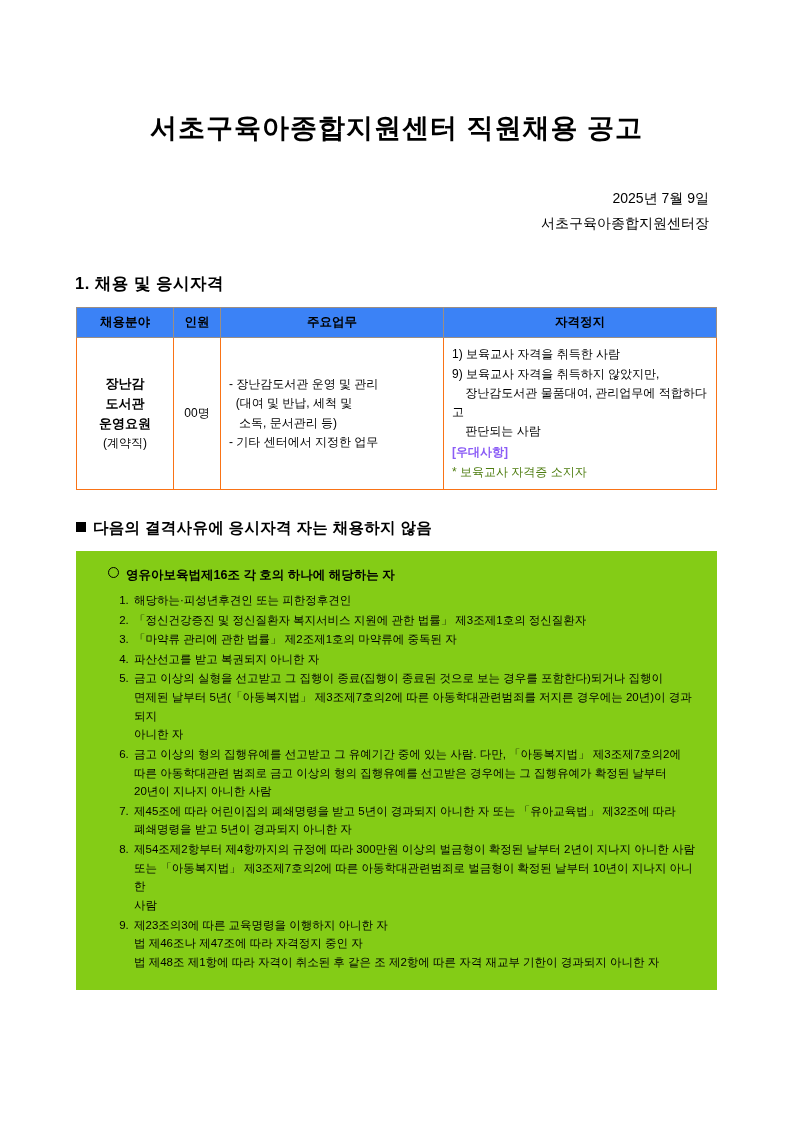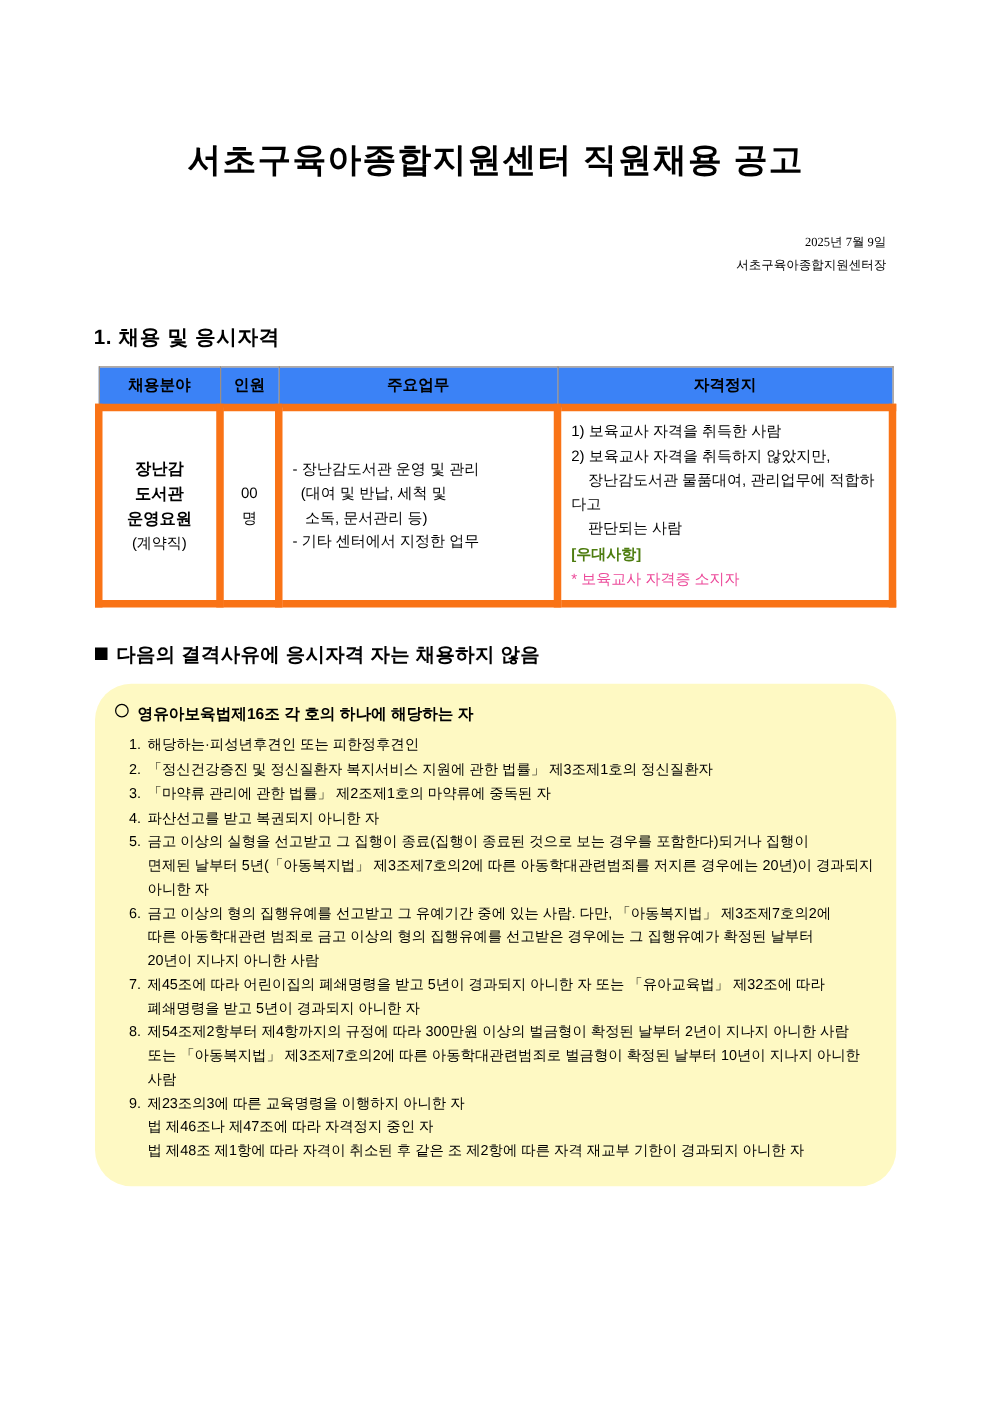--- a/index.html
+++ b/index.html
@@ -37,24 +37,23 @@
     line-height: 1.95;
     text-align: center;
     letter-spacing: -0.1px;
   }
   .intro p {
     margin: 0;
   }
   .date-block {
     margin-top: 26px;
     text-align: right;
-    font-size: 10px;
+    font-size: 14px;
     line-height: 1.75;
     padding-right: 8px;
-    font-family: Liberation Serif, serif;
   }
   .date-block div {
     margin: 0;
   }
   .section-heading {
     margin-top: 38px;
     font-size: 16.5px;
     font-weight: bold;
     letter-spacing: 0.5px;
     margin-left: -1px;
@@ -66,21 +65,21 @@
     font-size: 12px;
   }
   table.recruit th {
     background: #3b82f6;
     border: 1px solid #9b8e84;
     font-weight: bold;
     padding: 6px 2px;
     font-size: 12.5px;
   }
   table.recruit td {
-    border: 6px solid #f97316;
+    border: 1px solid #f97316;
     padding: 7px 8px;
     vertical-align: middle;
     font-size: 12px;
     line-height: 1.6;
   }
   .col-field { width: 92px; }
   .col-count { width: 42px; }
   .col-duty  { width: 218px; }
   .cell-center {
     text-align: center;
@@ -92,47 +91,46 @@
   }
   .field-sub {
     font-weight: normal;
     font-size: 12px;
   }
   .duty-list div, .qual-list div {
     white-space: pre-wrap;
   }
   .prefer-label {
     font-weight: bold;
+    color: #8b5cf6;
+    margin-top: 2px;
+  }
+  .prefer-item {
     color: #4d7c0f;
-    margin-top: 2px;
-  }
-  .prefer-item {
-    color: #ec4899;
   }
   .block-heading {
     margin-top: 28px;
     font-size: 15.5px;
     font-weight: bold;
     letter-spacing: 0.3px;
   }
   .block-heading .sq {
     display: inline-block;
     width: 10px;
     height: 10px;
     background: #000;
     margin-right: 7px;
     vertical-align: 1px;
   }
   .gray-box {
     margin-top: 12px;
-    background: #fef9c3;
-    padding: 14px 18px 18px 16px;
+    background: #84cc16;
+    padding: 14px 18px 18px 32px;
     font-size: 11.5px;
     line-height: 1.62;
-    border-radius: 29px;
   }
   .gray-box .circ-title {
     font-weight: bold;
     font-size: 12.5px;
     margin-bottom: 6px;
   }
   .gray-box .circ-title .circle {
     display: inline-block;
     width: 9px;
     height: 9px;
@@ -189,21 +187,21 @@
         </td>
         <td class="cell-center">00명</td>
         <td class="duty-list">
           <div>- 장난감도서관 운영 및 관리</div>
           <div>  (대여 및 반납, 세척 및</div>
           <div>   소독, 문서관리 등)</div>
           <div>- 기타 센터에서 지정한 업무</div>
         </td>
         <td class="qual-list">
           <div>1) 보육교사 자격을 취득한 사람</div>
-          <div>2) 보육교사 자격을 취득하지 않았지만,</div>
+          <div>9) 보육교사 자격을 취득하지 않았지만,</div>
           <div>    장난감도서관 물품대여, 관리업무에 적합하다고</div>
           <div>    판단되는 사람</div>
           <div class="prefer-label">[우대사항]</div>
           <div class="prefer-item">* 보육교사 자격증 소지자</div>
         </td>
       </tr>
     </tbody>
   </table>
 
   <div class="block-heading">

